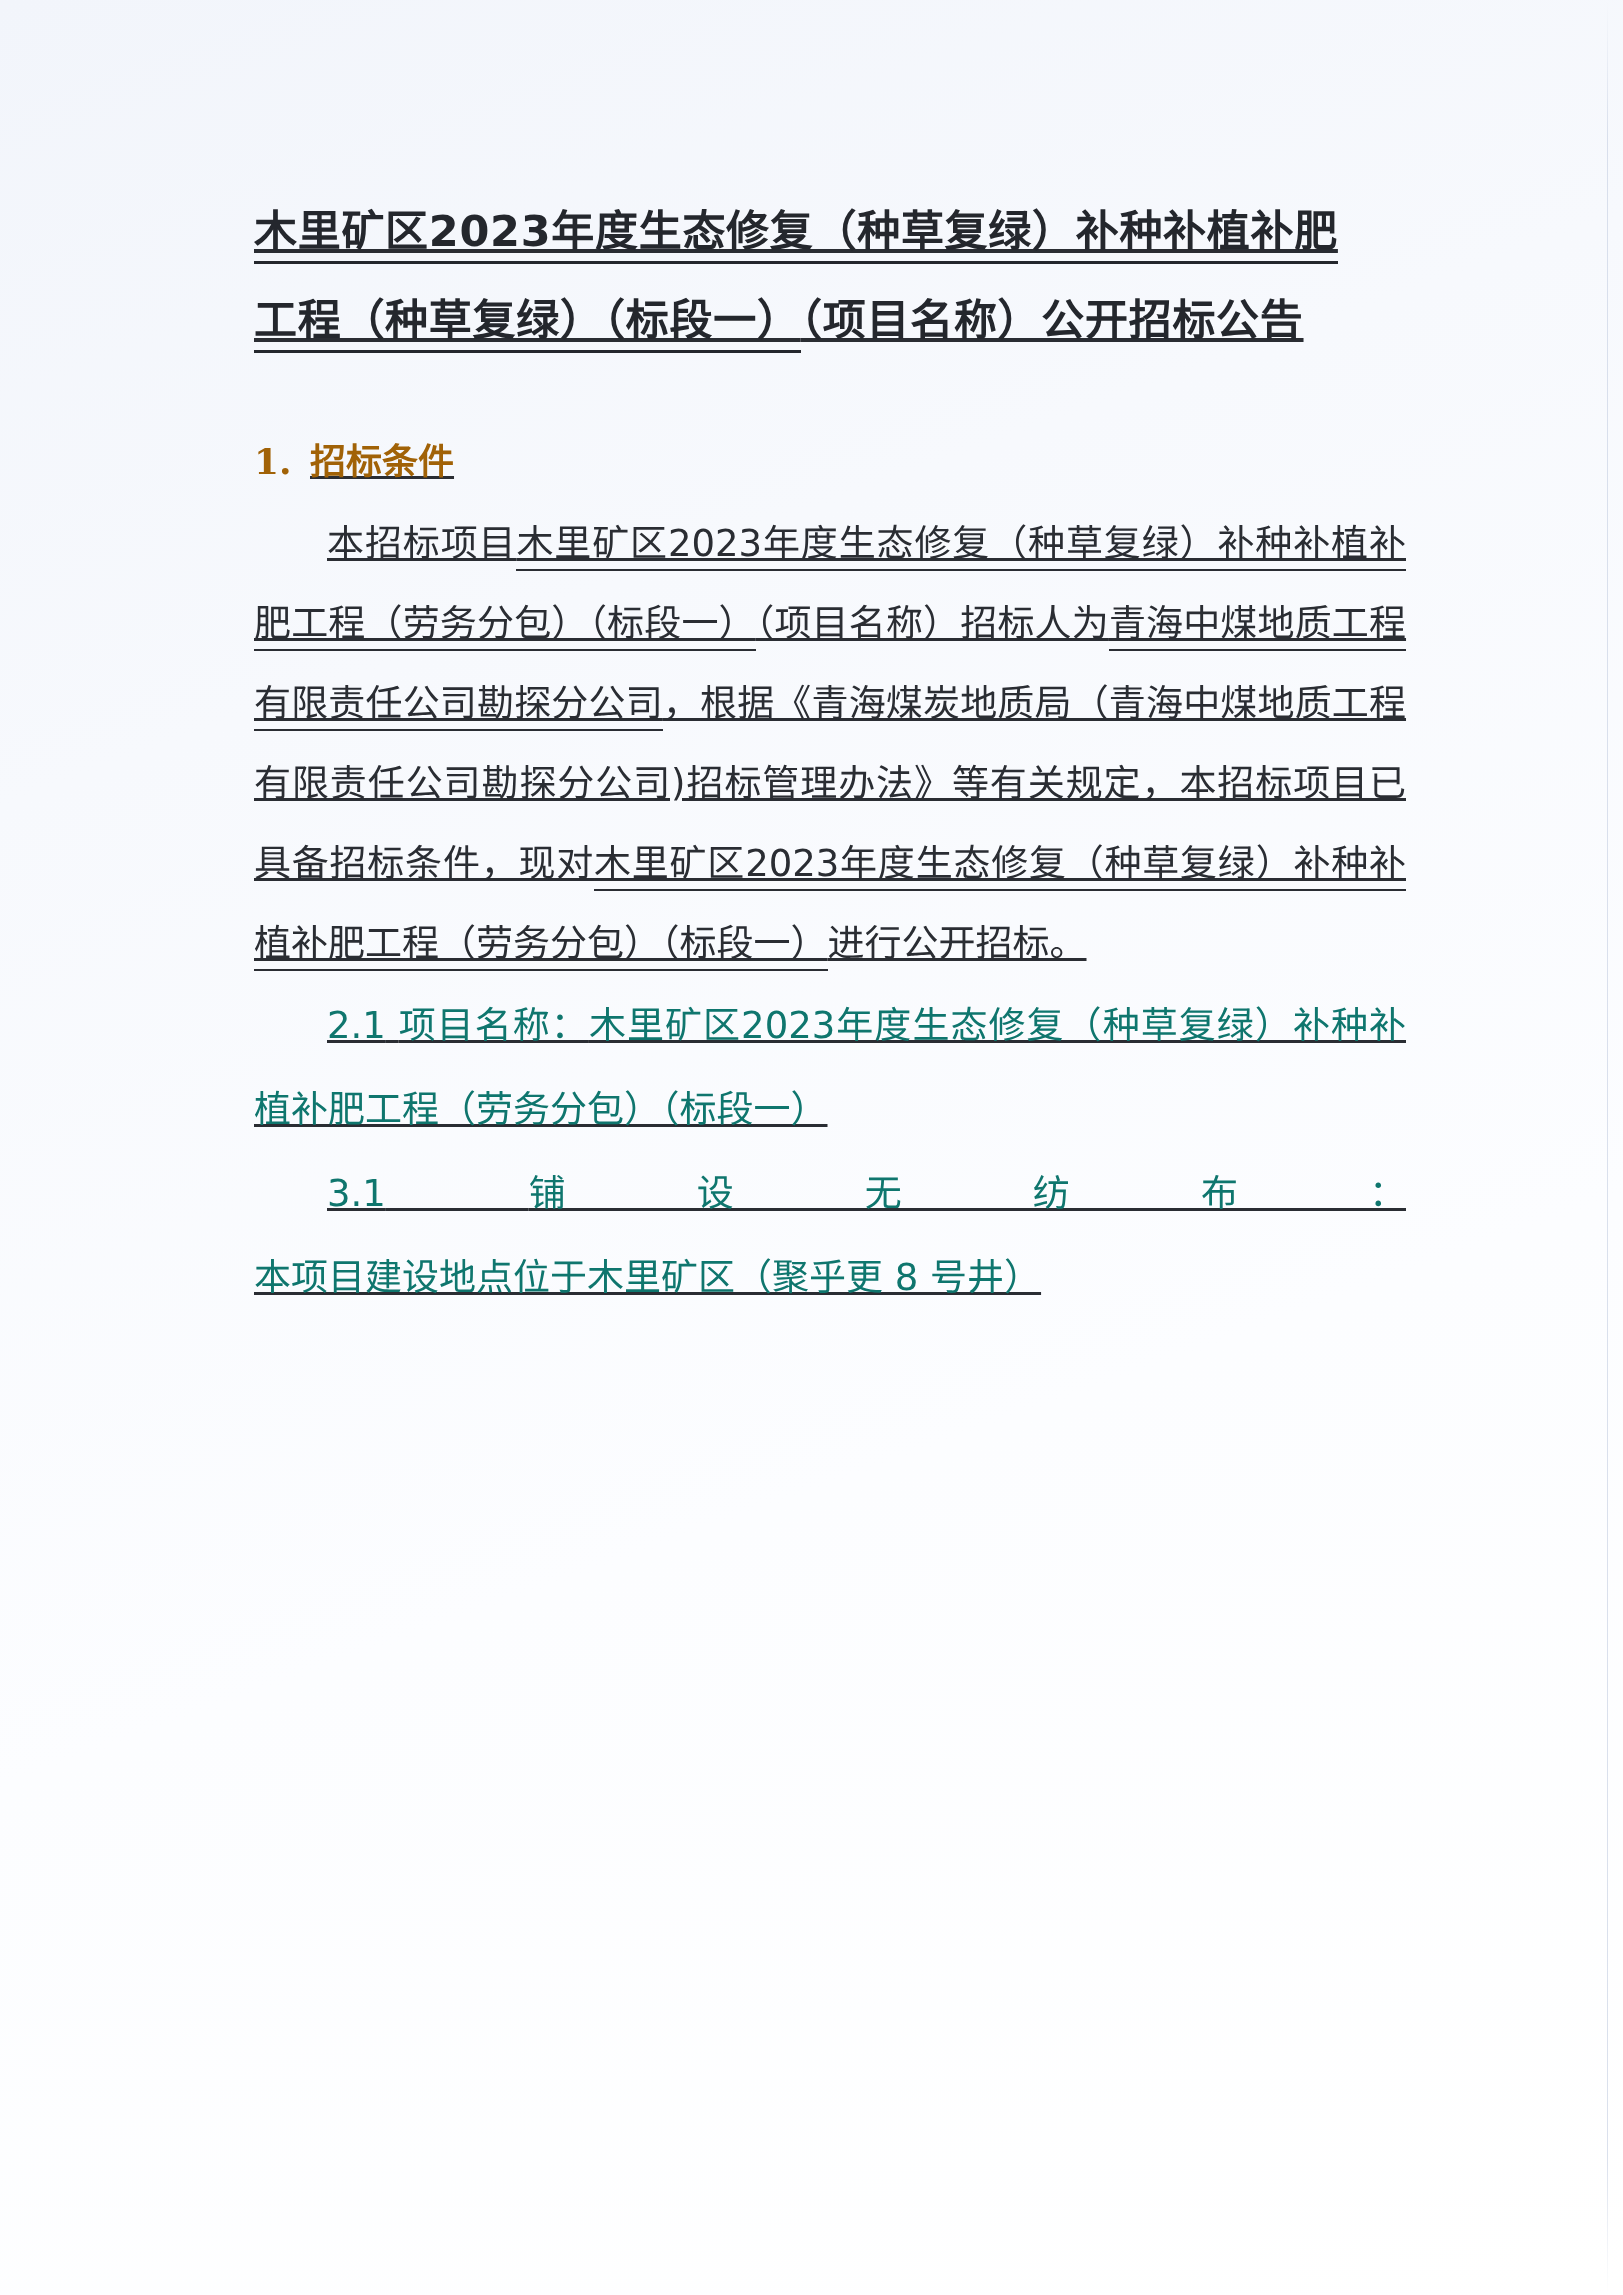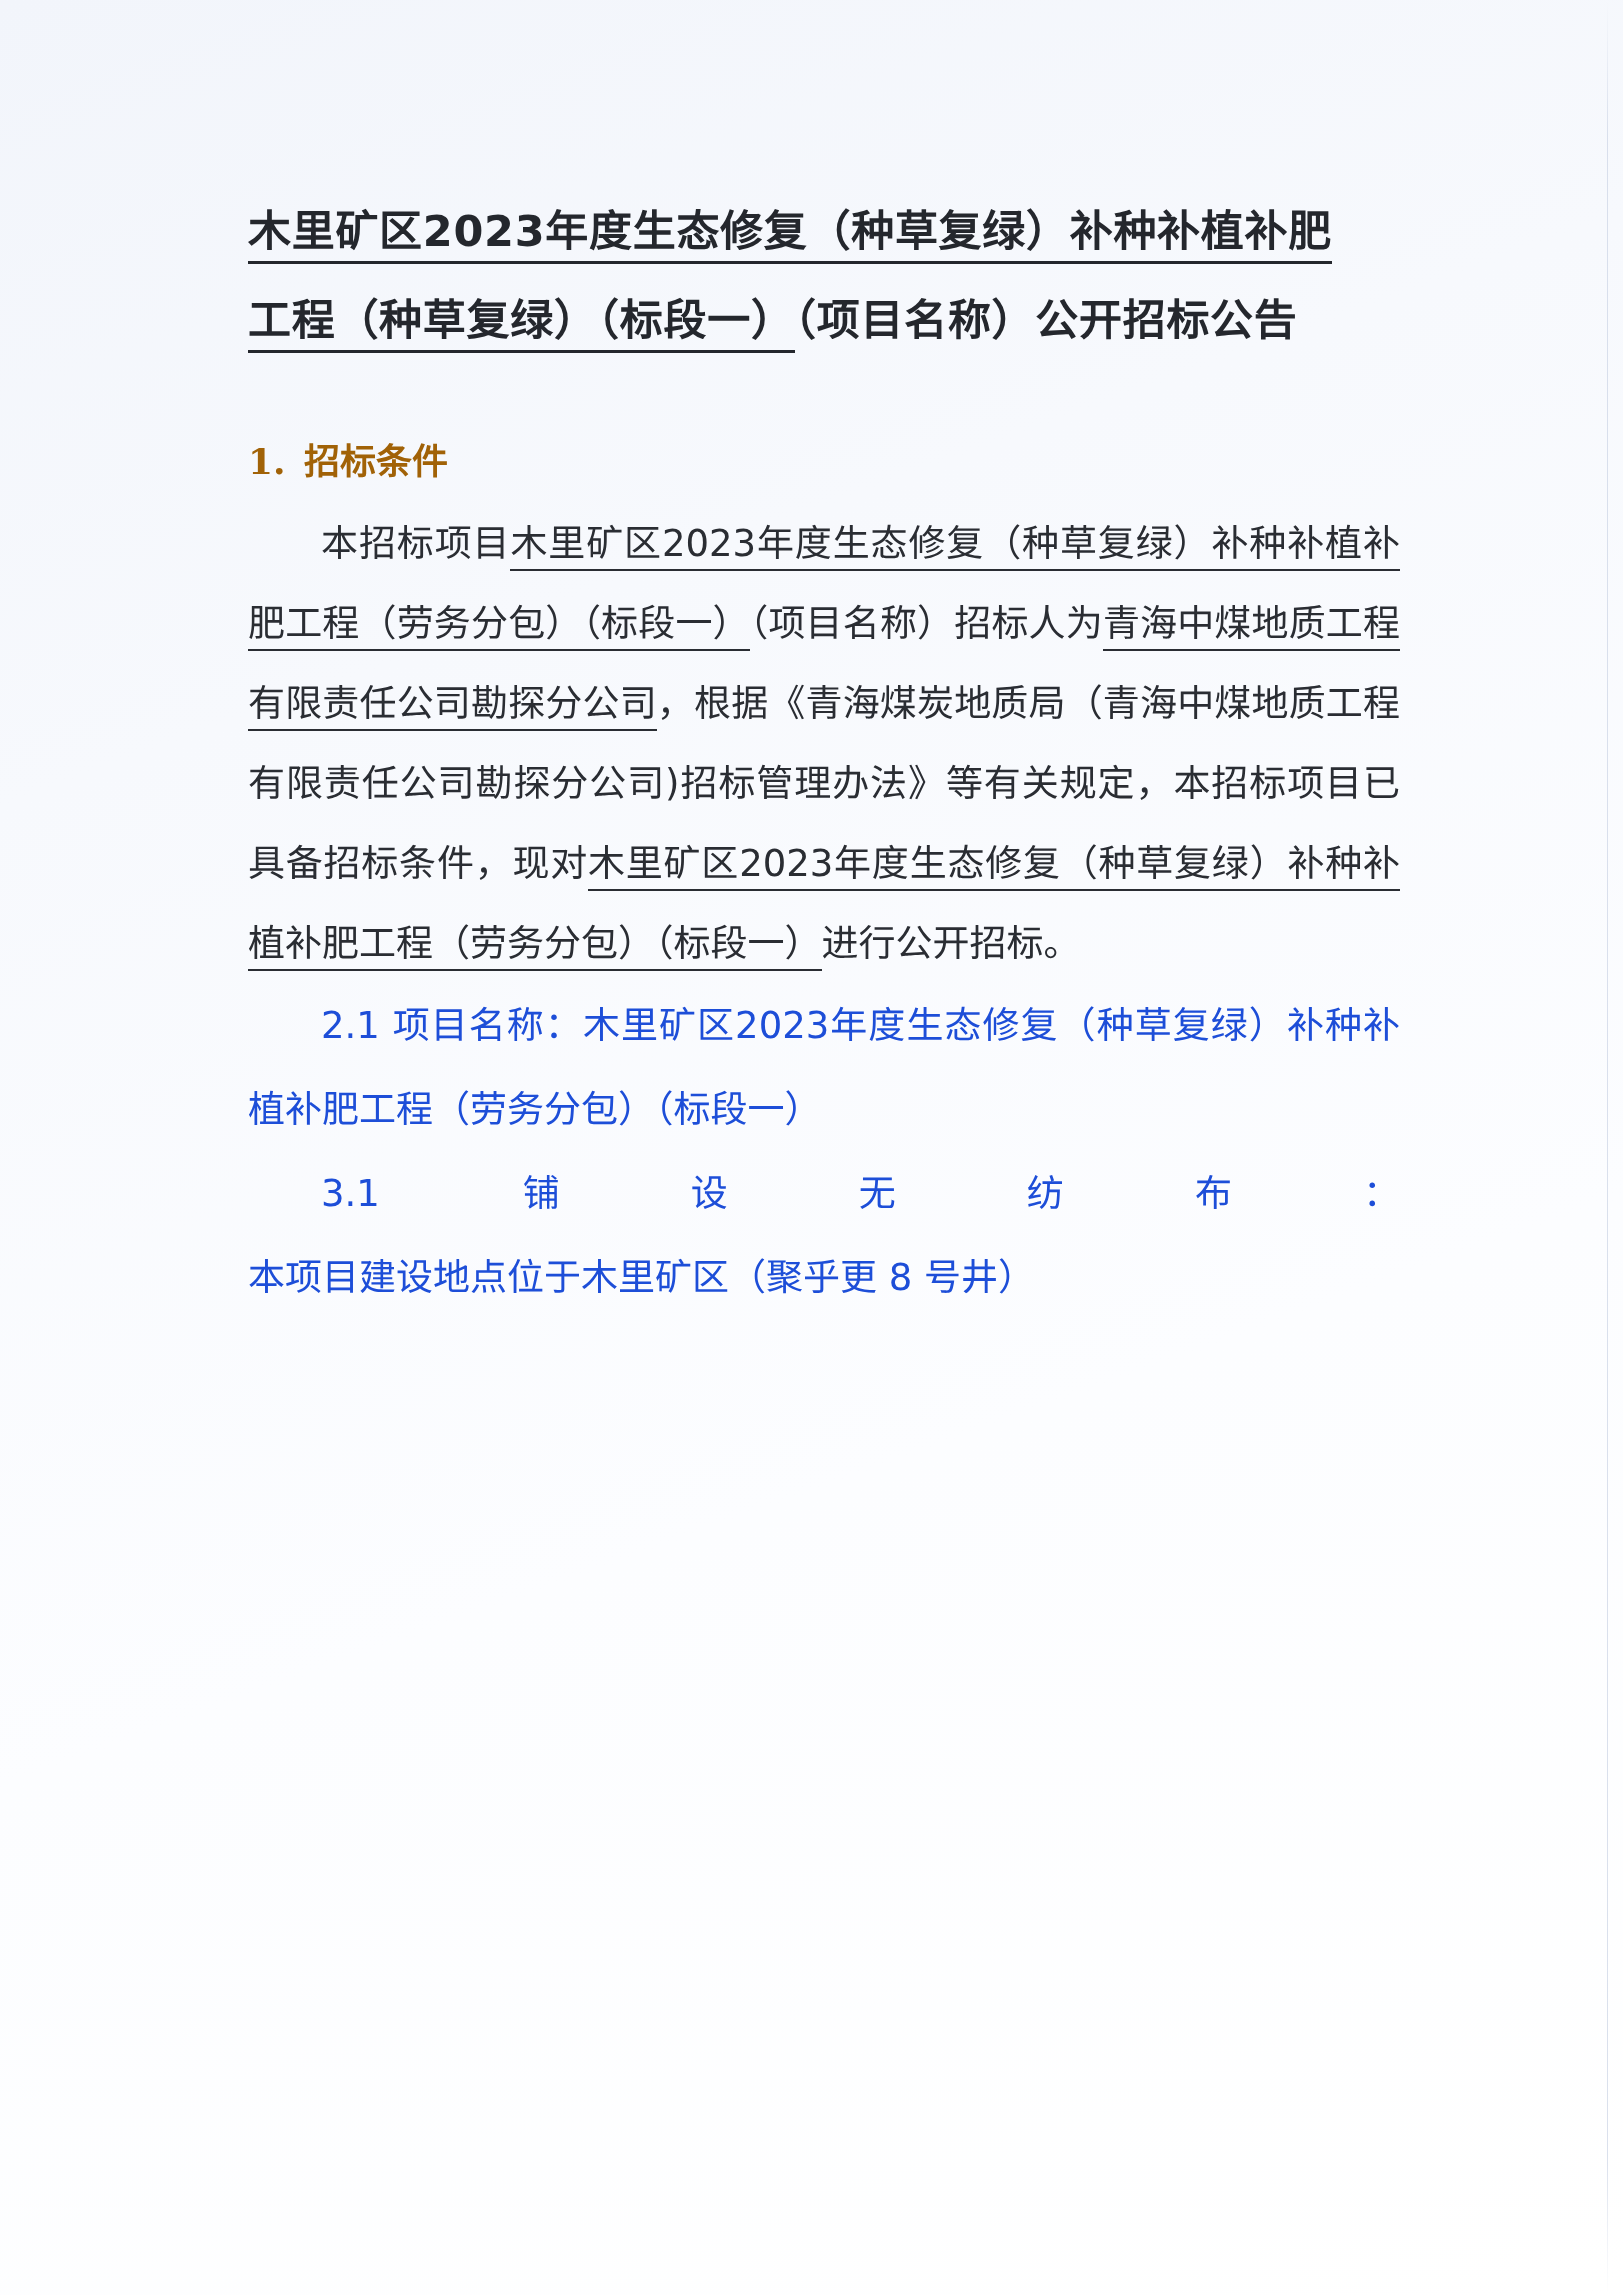--- a/index.html
+++ b/index.html
@@ -35,23 +35,24 @@
     top: 0;
     right: 15.7px;
     width: 1.3px;
     height: 100%;
     background: linear-gradient(to bottom, rgba(214,221,234,0) 0%, rgba(206,214,230,.75) 6%, rgba(206,214,230,.75) 94%, rgba(214,221,234,0) 100%);
     pointer-events: none;
   }
 
   .content {
     position: absolute;
-    left: 248px;
+    left: 254px;
     top: 196px;
     width: 1152px;
+    text-decoration: underline;
   }
 
   
   .doc-title {
     font-size: 43px;
     font-weight: bold;
     line-height: 71px;
     letter-spacing: 0.7px;
     color: #24272d;
     margin: 0 0 0 0;
@@ -90,21 +91,21 @@
   }
   .para.indent { text-indent: 73px; }
   .para .ul {
     border-bottom: 2.6px solid #2a2d33;
     padding-bottom: 3.9px;
   }
 
   .sub {
     font-size: 37px;
     line-height: 84px;
-    color: #1d4ed8;
+    color: #0f766e;
     text-align: justify;
     text-justify: inter-ideograph;
     margin: 0;
     text-indent: 73px;
   }
 
   .gap-title { height: 63px; }
 </style>
 </head>
 <body>

